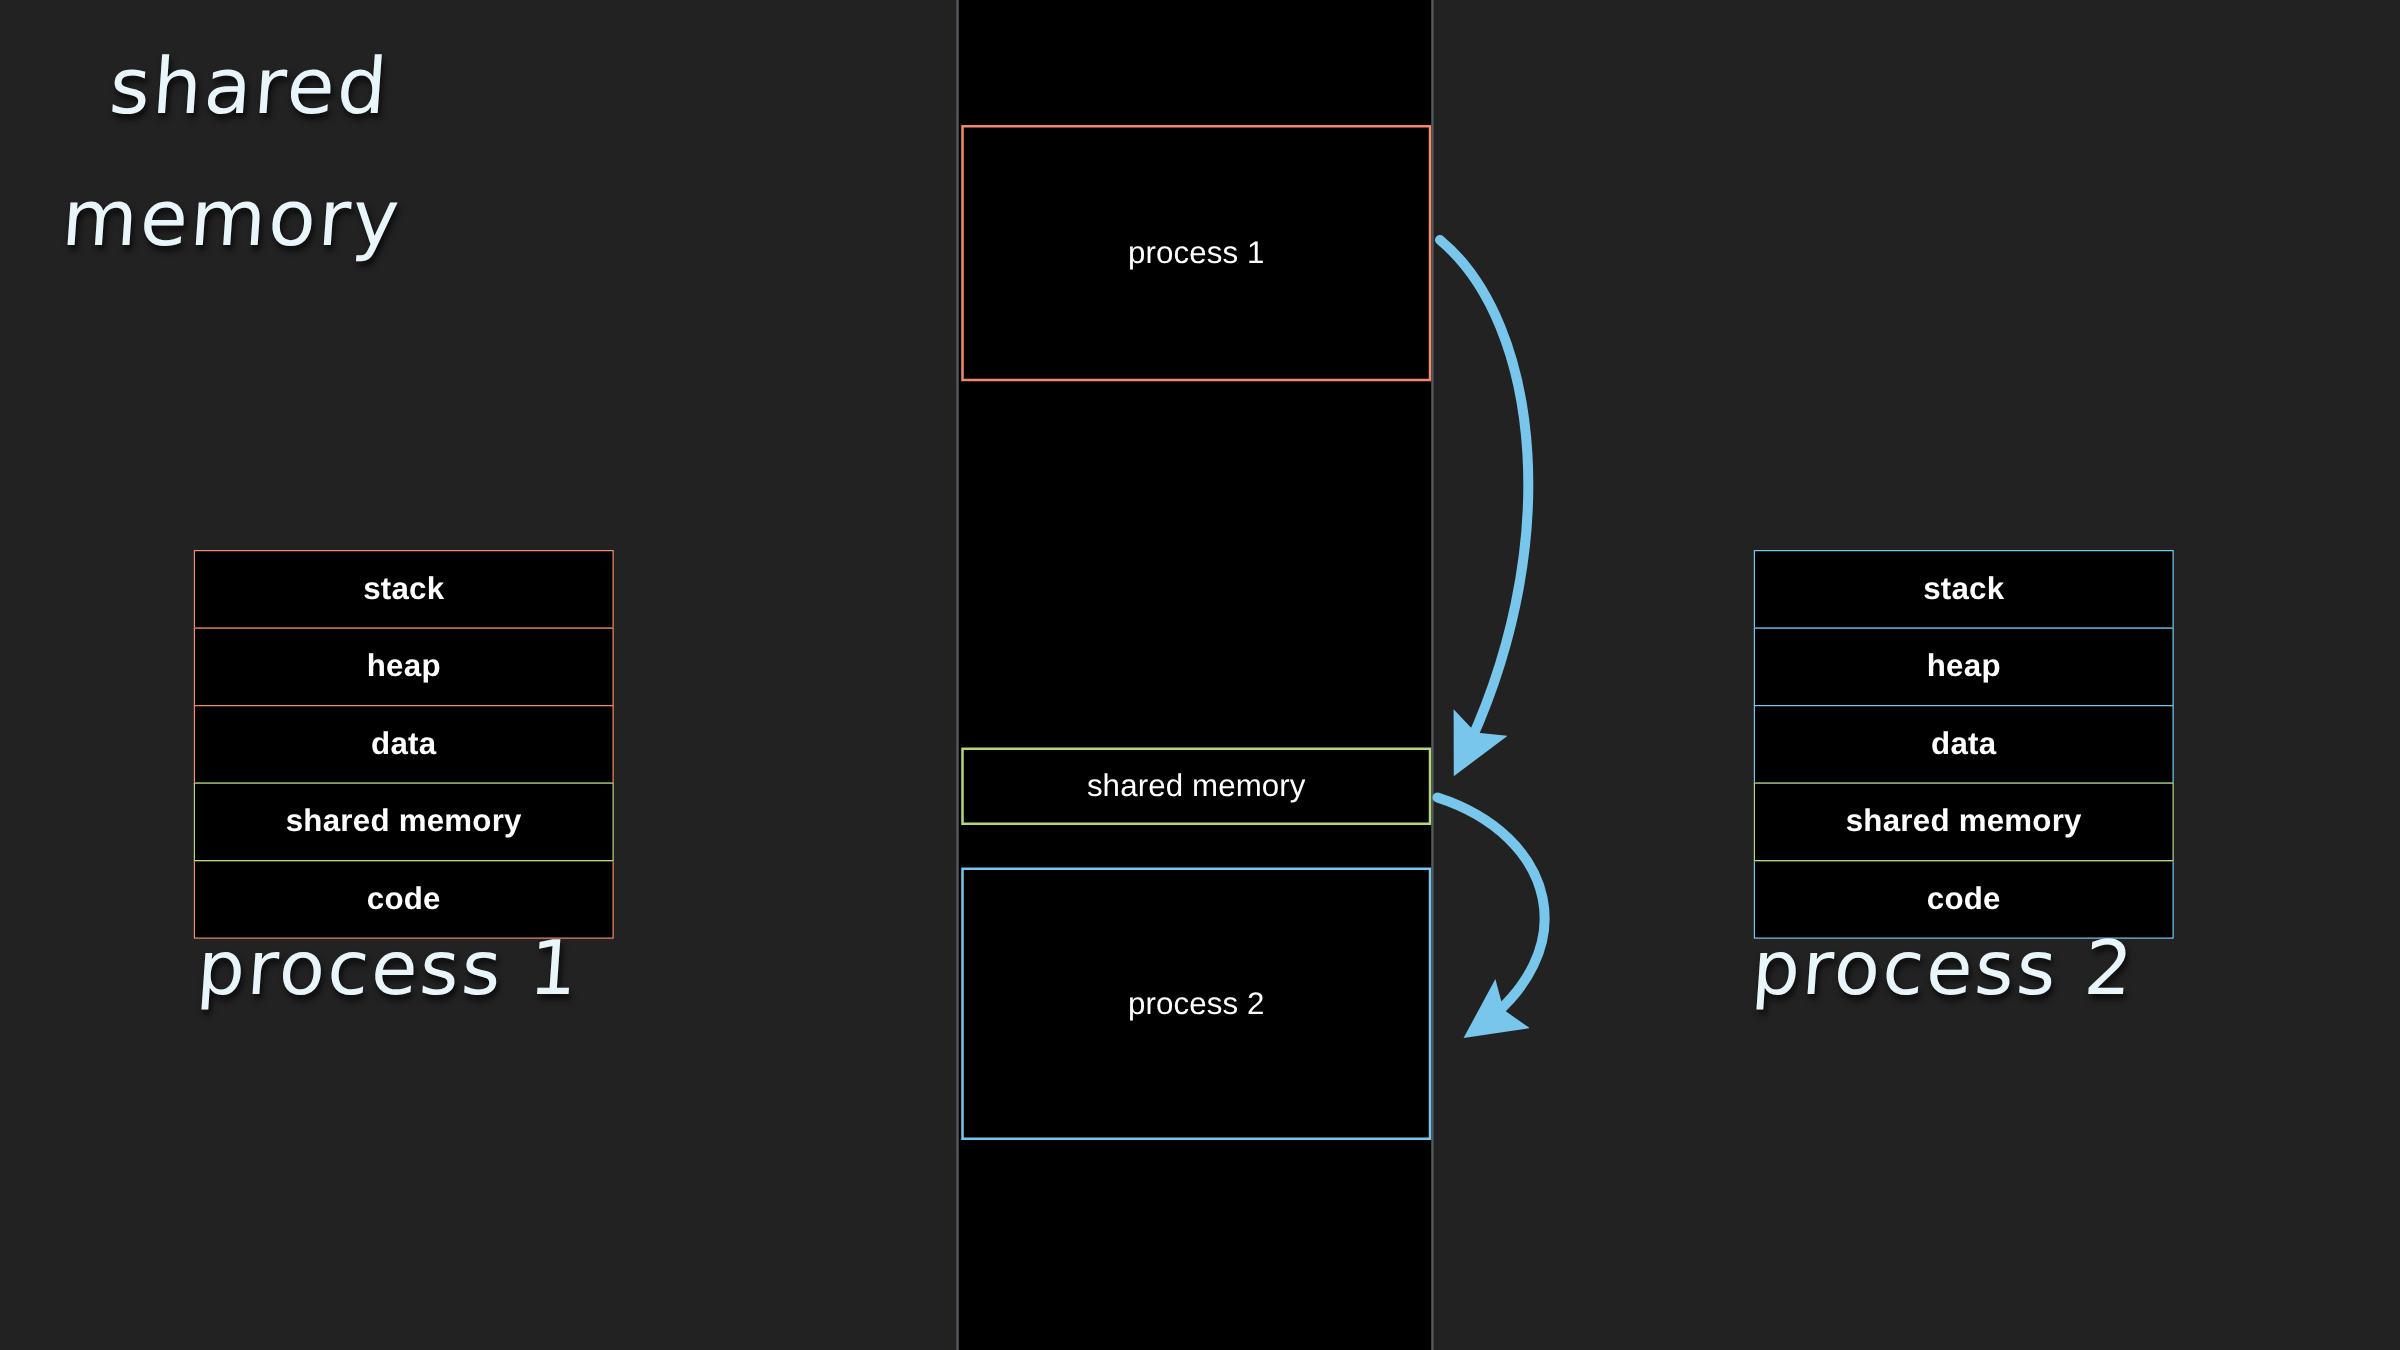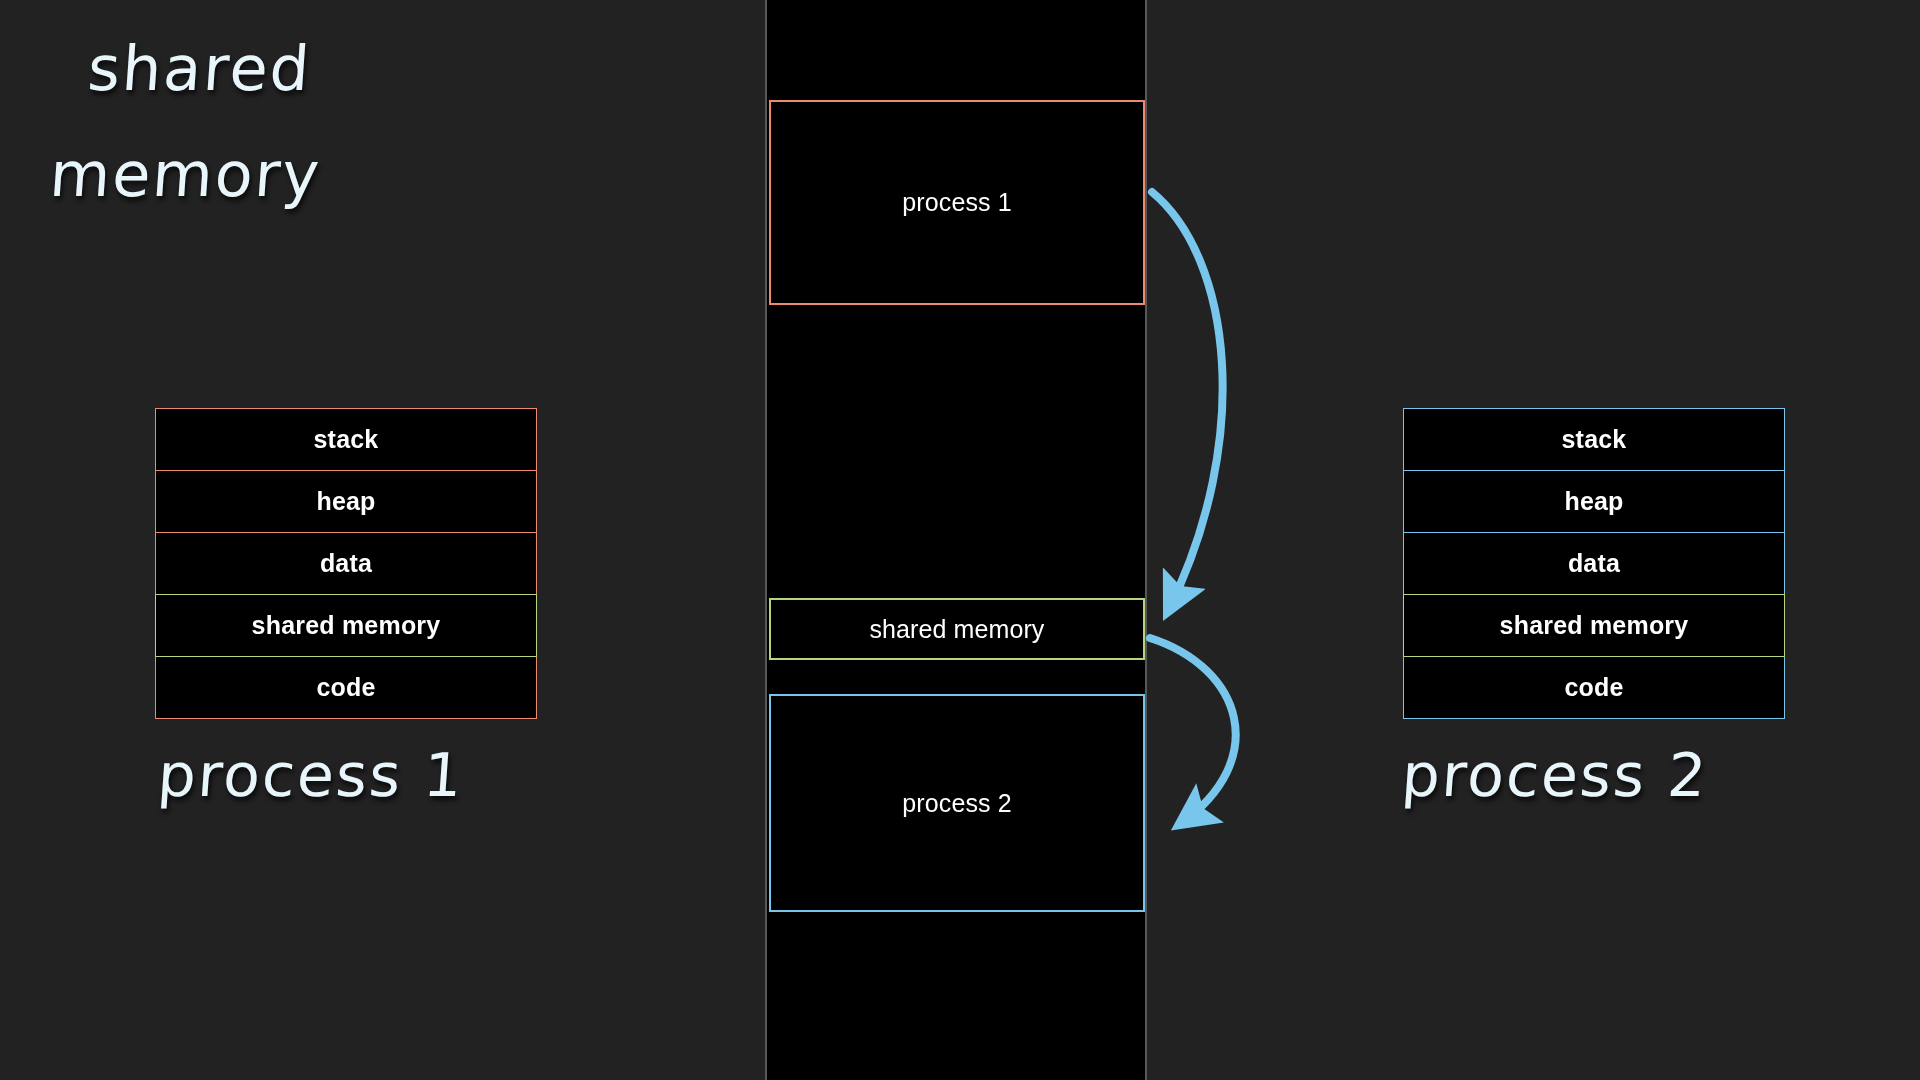--- a/index.html
+++ b/index.html
@@ -49,22 +49,23 @@
     border:2px solid #b4d77e;
   }
   #mem-process-2 {
     top:694px; height:218px;
     border:2px solid #78c6ec;
   }
 
   
   .proc-box {
     position:absolute;
-    width:382px;
+    width:336px;
     background:#000000;
+    margin-top:32px;
   }
   #proc-box-left  { left:155px;  top:408px; }
   #proc-box-right { left:1403px; top:408px; }
 
   .seg {
     height:63px;
     display:flex;
     align-items:center;
     justify-content:center;
     background:#000000;

